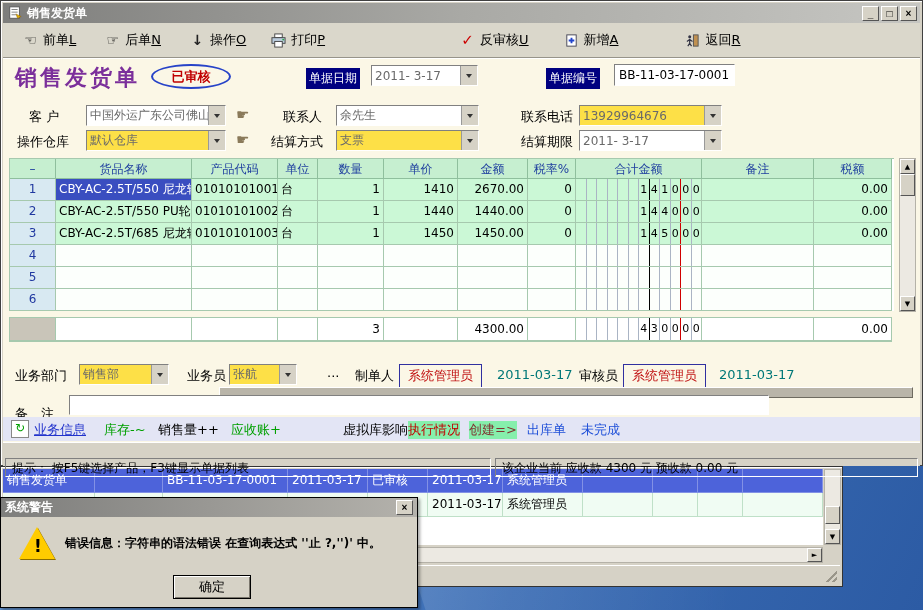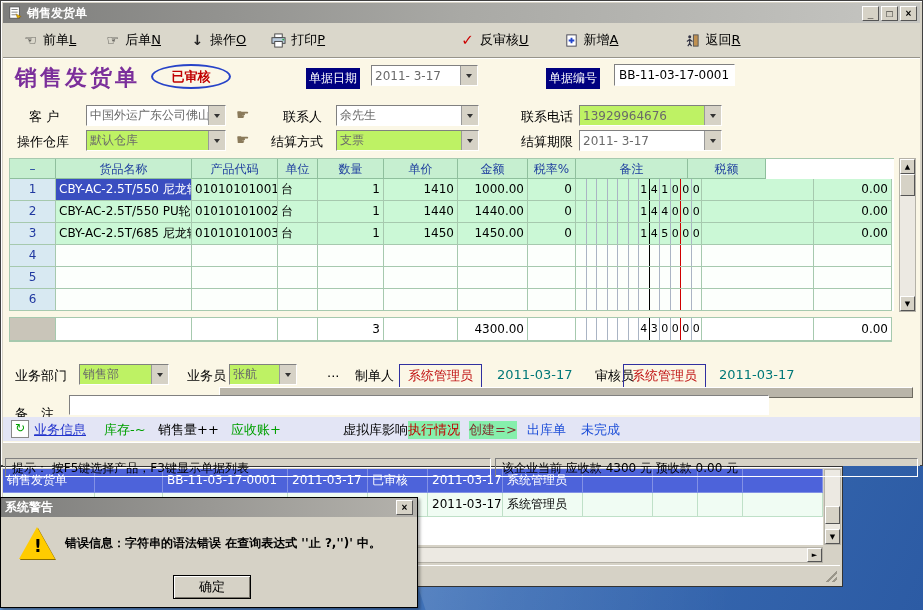--- a/index.html
+++ b/index.html
@@ -28,21 +28,21 @@
   .form-title{position:absolute;left:12px;top:4px;font-size:22px;font-weight:bold;color:#7B2F9B;letter-spacing:3px;}
   .stamp{position:absolute;left:148px;top:5px;width:80px;height:25px;border:2px solid #2743C8;border-radius:50%;
     color:#C00000;font-size:13px;font-weight:bold;display:flex;align-items:center;justify-content:center;box-sizing:border-box;}
   .navy-label{position:absolute;background:#000080;color:#fff;padding:2px 3px;font-size:12px;}
   .combo{position:absolute;height:21px;background:#fff;border:1px solid;border-color:#808080 #fff #fff #808080;
     display:flex;align-items:center;box-sizing:border-box;}
   .combo .ctext{flex:1;padding:0 3px;color:#6a6a6a;white-space:nowrap;overflow:hidden;}
   .combo .cbtn{width:16px;height:100%;background:#D6D2C6;border-left:1px solid #999;
     display:flex;align-items:center;justify-content:center;}
   .combo .cbtn::after{content:"";border:3px solid transparent;border-top:4px solid #333;margin-top:4px;}
-  .combo.blue{background:#bef264;}
+  .combo.blue{background:#fde047;}
   .field{position:absolute;height:22px;background:#fff;border:1px solid;border-color:#808080 #fff #fff #808080;
     font:inherit;color:#000;padding:0 4px;box-sizing:border-box;}
   .flabel{position:absolute;color:#000;font-size:13px;}
   .hand{position:absolute;font-size:15px;color:#8a7a5a;}
 
   
   .grid{position:absolute;left:6px;top:99px;border-top:1px solid #A6C9AE;border-left:1px solid #A6C9AE;background:#fff;width:884px;}
   .thead,.trow{display:flex;}
   .th{height:20px;line-height:20px;background:#C6EFD0;color:#1F3F9F;text-align:center;font-size:12px;
     border-right:1px solid #8fbf9d;border-bottom:1px solid #8fbf9d;box-sizing:border-box;overflow:hidden;white-space:nowrap;}
@@ -238,32 +238,33 @@
       <div class="grid">
         <div class="thead">
             <div class="th" style="width: 46px;">–</div>
             <div class="th" style="width: 136px;">货品名称</div>
             <div class="th" style="width: 86px;">产品代码</div>
             <div class="th" style="width: 40px;">单位</div>
             <div class="th" style="width: 66px;">数量</div>
             <div class="th" style="width: 74px;">单价</div>
             <div class="th" style="width: 70px;">金额</div>
             <div class="th" style="width: 48px;">税率%</div>
+            <div class="th" style="width: 126px;">合计金额</div>
             <div class="th" style="width: 112px;">备注</div>
             <div class="th" style="width: 78px;">税额</div>
           </div>
         <div>
             <div class="trow filled">
               <div class="cell rowno" style="width: 46px;">1</div>
               <div class="cell data sel" style="width: 136px;">CBY-AC-2.5T/550 尼龙轮</div>
               <div class="cell data" style="width: 86px;">01010101001</div>
               <div class="cell data" style="width: 40px;">台</div>
               <div class="cell data num" style="width: 66px;">1</div>
               <div class="cell data num" style="width: 74px;">1410</div>
-              <div class="cell data num" style="width: 70px;">1000.00</div>
+              <div class="cell data num" style="width: 70px;">2670.00</div>
               <div class="cell data num" style="width: 48px;">0</div>
               <div class="cell data ledger" style="width: 126px;">
                 <div class="lcell"></div>
                 <div class="lcell"></div>
                 <div class="lcell"></div>
                 <div class="lcell"></div>
                 <div class="lcell"></div>
                 <div class="lcell"></div>
                 <div class="lcell">1</div>
                 <div class="lcell k">4</div>
@@ -446,21 +447,21 @@
       </div>
       <span class="flabel" style="left:184px;top:308px">业务员</span>
       <div class="combo blue" style="left:226px;top:305px;width:68px">
         <span class="ctext">张航</span>
           <span class="cbtn"></span>
       </div>
       <span class="flabel" style="left:324px;top:306px">...</span>
       <span class="flabel" style="left:352px;top:308px">制单人</span>
       <span class="redbox" style="left:396px;top:305px">系统管理员</span>
       <span class="flabel teal" style="left:494px;top:308px">2011-03-17</span>
-      <span class="flabel" style="left:592px;top:308px">审核员</span>
+      <span class="flabel" style="left:576px;top:308px">审核员</span>
       <span class="redbox" style="left:620px;top:305px">系统管理员</span>
       <span class="flabel teal" style="left:716px;top:308px">2011-03-17</span>
 
       <div class="hbar"></div>
 
       <span class="flabel" style="left:12px;top:346px">备　注</span>
       <input class="field" style="left: 66px; top: 336px; width: 700px; height: 20px;" value="">
 
       <div class="info-row">
         <span class="bizicon">↻</span>

